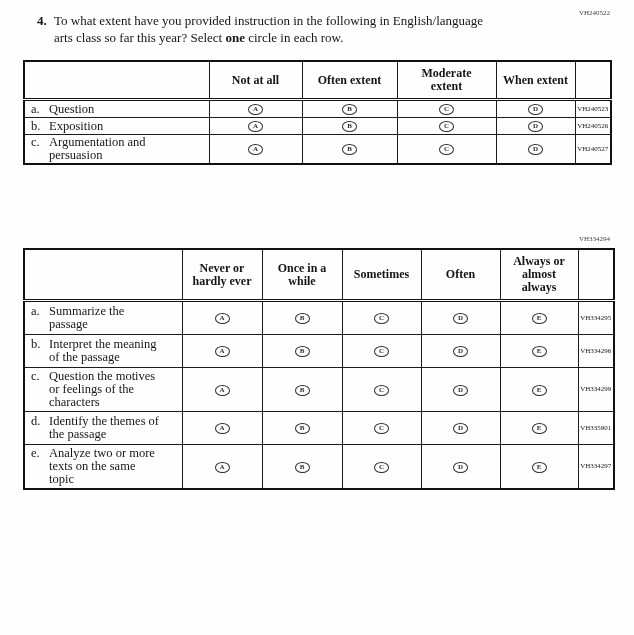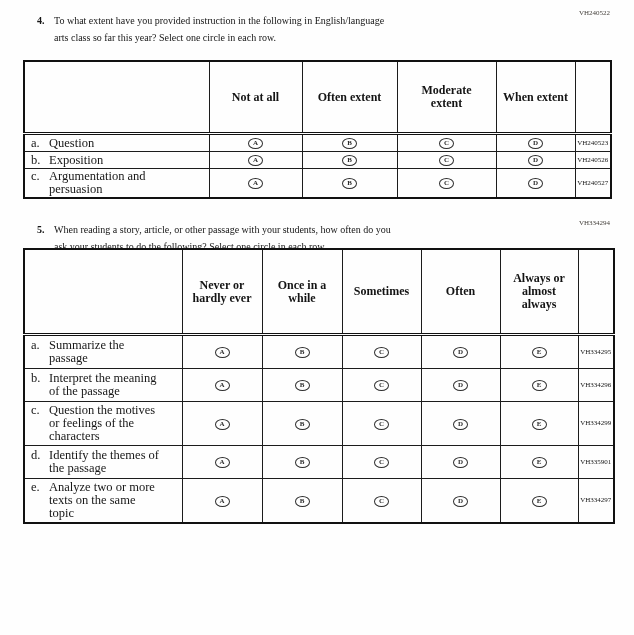--- a/index.html
+++ b/index.html
@@ -18,42 +18,42 @@
   }
   
   .qcode {
     position: absolute;
     right: 24px;
     font-size: 7px;
     color: #45413c;
     letter-spacing: 0;
   }
   .c4 { top: 9px; }
-  .c5 { top: 219px; }
+  .c5 { top: 235px; }
 
   
   .prompt {
     position: absolute;
     width: 520px;
     padding-left: 17px;
-    font-size: 10px;
+    font-size: 13px;
     line-height: 16.5px;
     color: #151515;
     white-space: pre-line;
   }
   .p4 { top: 13px;  left: 37px; }
   .p5 { top: 222px; left: 37px; }
   .qnum {
     display: inline-block;
     width: 17px;
     margin-left: -17px;
     font-weight: bold;
     white-space: normal;
   }
-  .prompt b { font-weight: normal; text-align: right; }
+  .prompt b { font-weight: bold; text-align: right; }
 
   
   table.qtable {
     position: absolute;
     left: 23px;
     border-collapse: collapse;
     table-layout: fixed;
     border: 2px solid #111111;
     background: #fefefe;
   }
@@ -64,21 +64,21 @@
     border: 1px solid #1c1c1c;
     overflow: hidden;
   }
   table.qtable thead th {
     border-bottom: 3px double #111111;
     font-weight: bold;
     font-size: 12px;
     line-height: 13px;
     text-align: center;
     vertical-align: middle;
-    padding: 22px 2px;
+    padding: 5px 2px;
     white-space: pre-line;
     color: #141414;
   }
   table.qtable td {
     vertical-align: middle;
     font-size: 12.5px;
     line-height: 13px;
     color: #161616;
   }
   .t1 td { height: 14px; padding: 1px 4px; }
@@ -169,22 +169,20 @@
           <td class="answer"><span class="bubble">A</span></td>
           <td class="answer"><span class="bubble">B</span></td>
           <td class="answer"><span class="bubble">C</span></td>
           <td class="answer"><span class="bubble">D</span></td>
           <td class="code">VH240527</td>
         </tr>
       </tbody>
     </table>
 
   <div class="qcode c5">VH334294</div>
-  <div class="prompt p5"><span class="qnum">5.</span><span>When reading a story, article, or other passage with your students, how often do you
-ask your students to do the following? Select </span><b>one</b><span> circle in each row.</span></div>
   <table class="qtable t2">
       <colgroup>
         <col style="width: 158px;">
         <col style="width: 80px;">
         <col style="width: 80px;">
         <col style="width: 79px;">
         <col style="width: 79px;">
         <col style="width: 78px;">
         <col style="width: 36px;">
       </colgroup>

